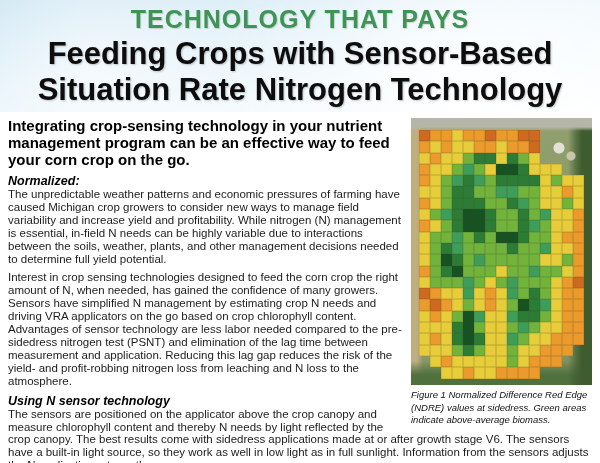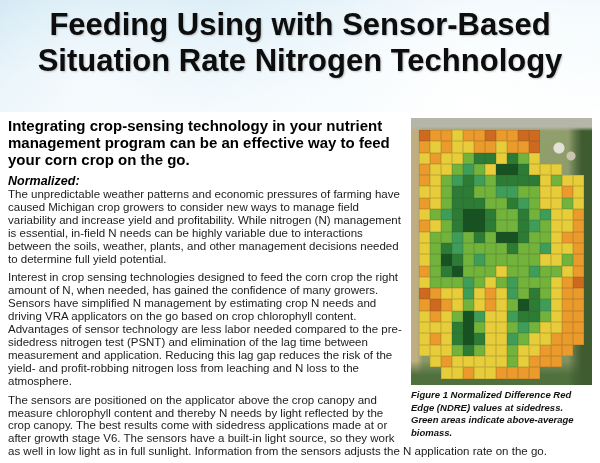--- a/index.html
+++ b/index.html
@@ -75,21 +75,21 @@
   .cell {
     width: 11px;
     height: 11.3px;
     box-shadow: inset 0 0 0 0.5px rgba(70,70,40,0.28);
   }
   .cell.empty { box-shadow: none; background: transparent; }
   .figcap {
     margin-top: 4px;
     font-size: 9.5px;
     line-height: 12.5px;
-    font-weight: 700;
+    font-weight: 400;
     font-style: italic;
     color: #111;
   }
 
   .lead {
     font-size: 15px;
     line-height: 17px;
     font-weight: 700;
     color: #000;
     margin-bottom: 6px;
@@ -107,21 +107,22 @@
     color: #1c1c1c;
     margin-bottom: 6px;
   }
 </style>
 </head>
 <body>
 
 <div class="page">
 
   <header class="masthead">
-    <h1 class="title"><span>Feeding Using with Sensor-Based</span><br><span>Situation Rate Nitrogen Technology</span></h1>
+    <div class="kicker">TECHNOLOGY THAT PAYS</div>
+    <h1 class="title"><span>Feeding Crops with Sensor-Based</span><br><span>Situation Rate Nitrogen Technology</span></h1>
   </header>
 
   <main class="content">
 
     <figure class="figure">
       <div class="map">
         <div class="grid" id="ndre-grid" style="grid-template-columns: repeat(15, 11px);">
             <div class="cell" style="background: rgb(205, 106, 31);"></div>
             <div class="cell" style="background: rgb(235, 154, 44);"></div>
             <div class="cell" style="background: rgb(235, 154, 44);"></div>
@@ -456,16 +457,17 @@
       </div>
       <figcaption class="figcap">Figure 1 Normalized Difference Red Edge (NDRE) values at sidedress. Green areas indicate above-average biomass.</figcaption>
     </figure>
 
     <p class="lead">Integrating crop-sensing technology in your nutrient management program can be an effective way to feed your corn crop on the go.</p>
 
     <h2 class="subhead">Normalized:</h2>
     <p class="body-p">The unpredictable weather patterns and economic pressures of farming have caused Michigan crop growers to consider new ways to manage field variability and increase yield and profitability. While nitrogen (N) management is essential, in-field N needs can be highly variable due to interactions between the soils, weather, plants, and other management decisions needed to determine full yield potential.</p>
     <p class="body-p">Interest in crop sensing technologies designed to feed the corn crop the right amount of N, when needed, has gained the confidence of many growers. Sensors have simplified N management by estimating crop N needs and driving VRA applicators on the go based on crop chlorophyll content. Advantages of sensor technology are less labor needed compared to the pre-sidedress nitrogen test (PSNT) and elimination of the lag time between measurement and application. Reducing this lag gap reduces the risk of the yield- and profit-robbing nitrogen loss from leaching and N loss to the atmosphere.</p>
 
+    <h2 class="subhead">Using N sensor technology</h2>
     <p class="body-p">The sensors are positioned on the applicator above the crop canopy and measure chlorophyll content and thereby N needs by light reflected by the crop canopy. The best results come with sidedress applications made at or after growth stage V6. The sensors have a built-in light source, so they work as well in low light as in full sunlight. Information from the sensors adjusts the N application rate on the go.</p>
 
   </main>
 </div>
 
 </body></html>

